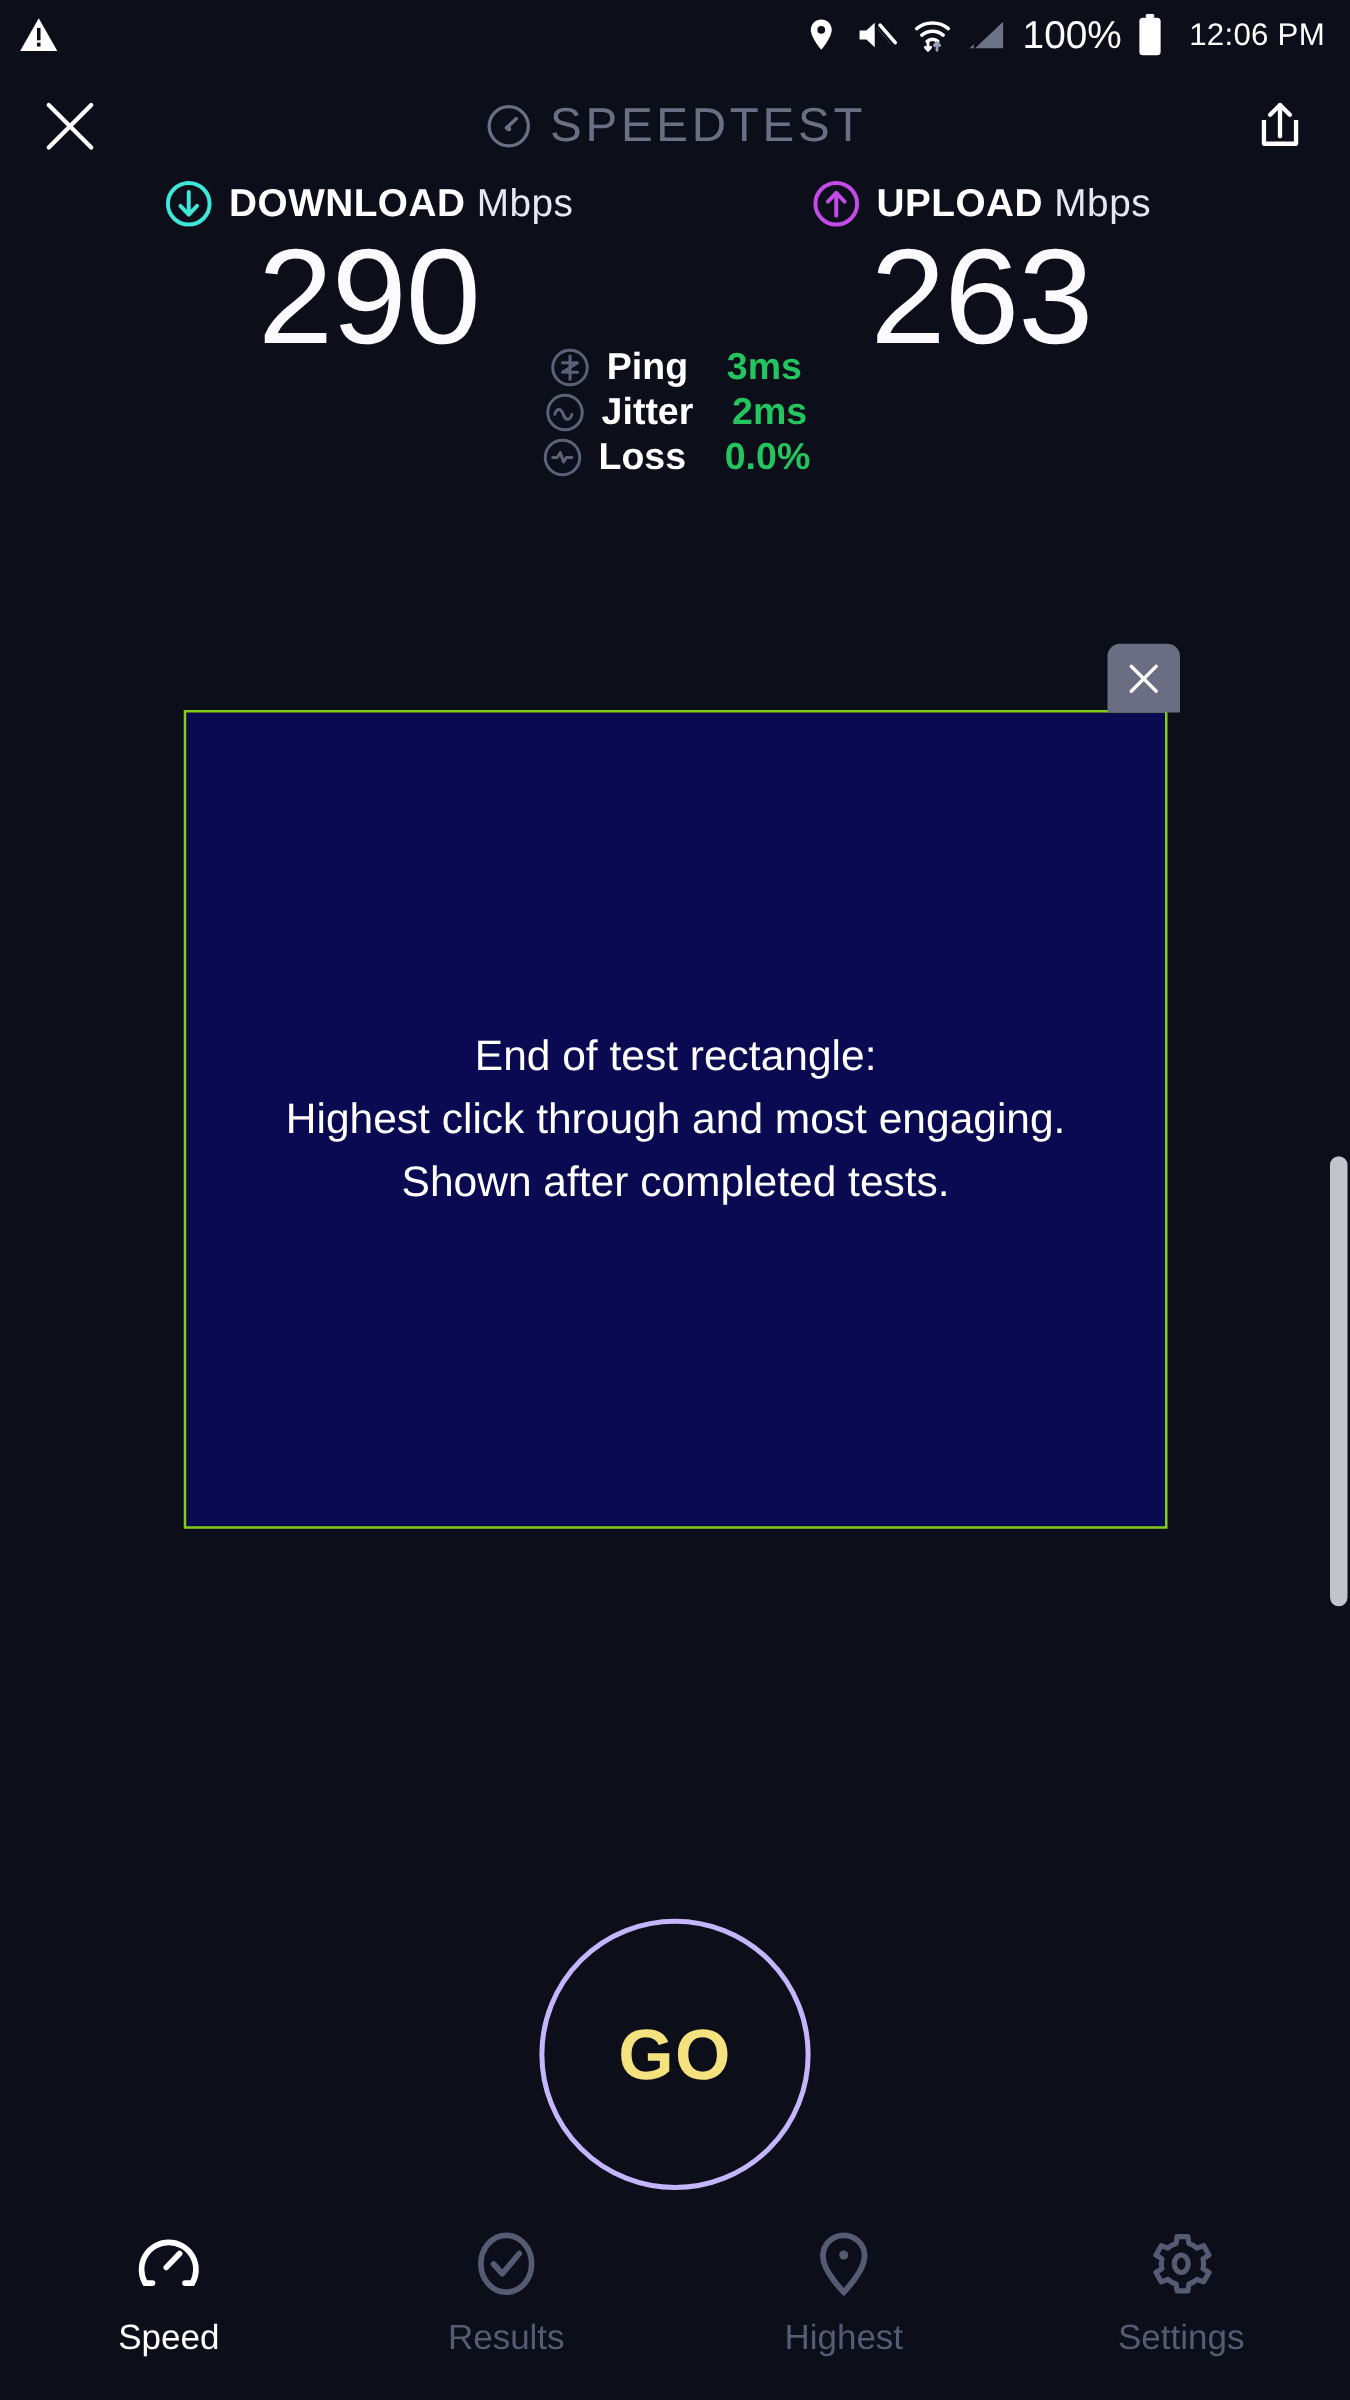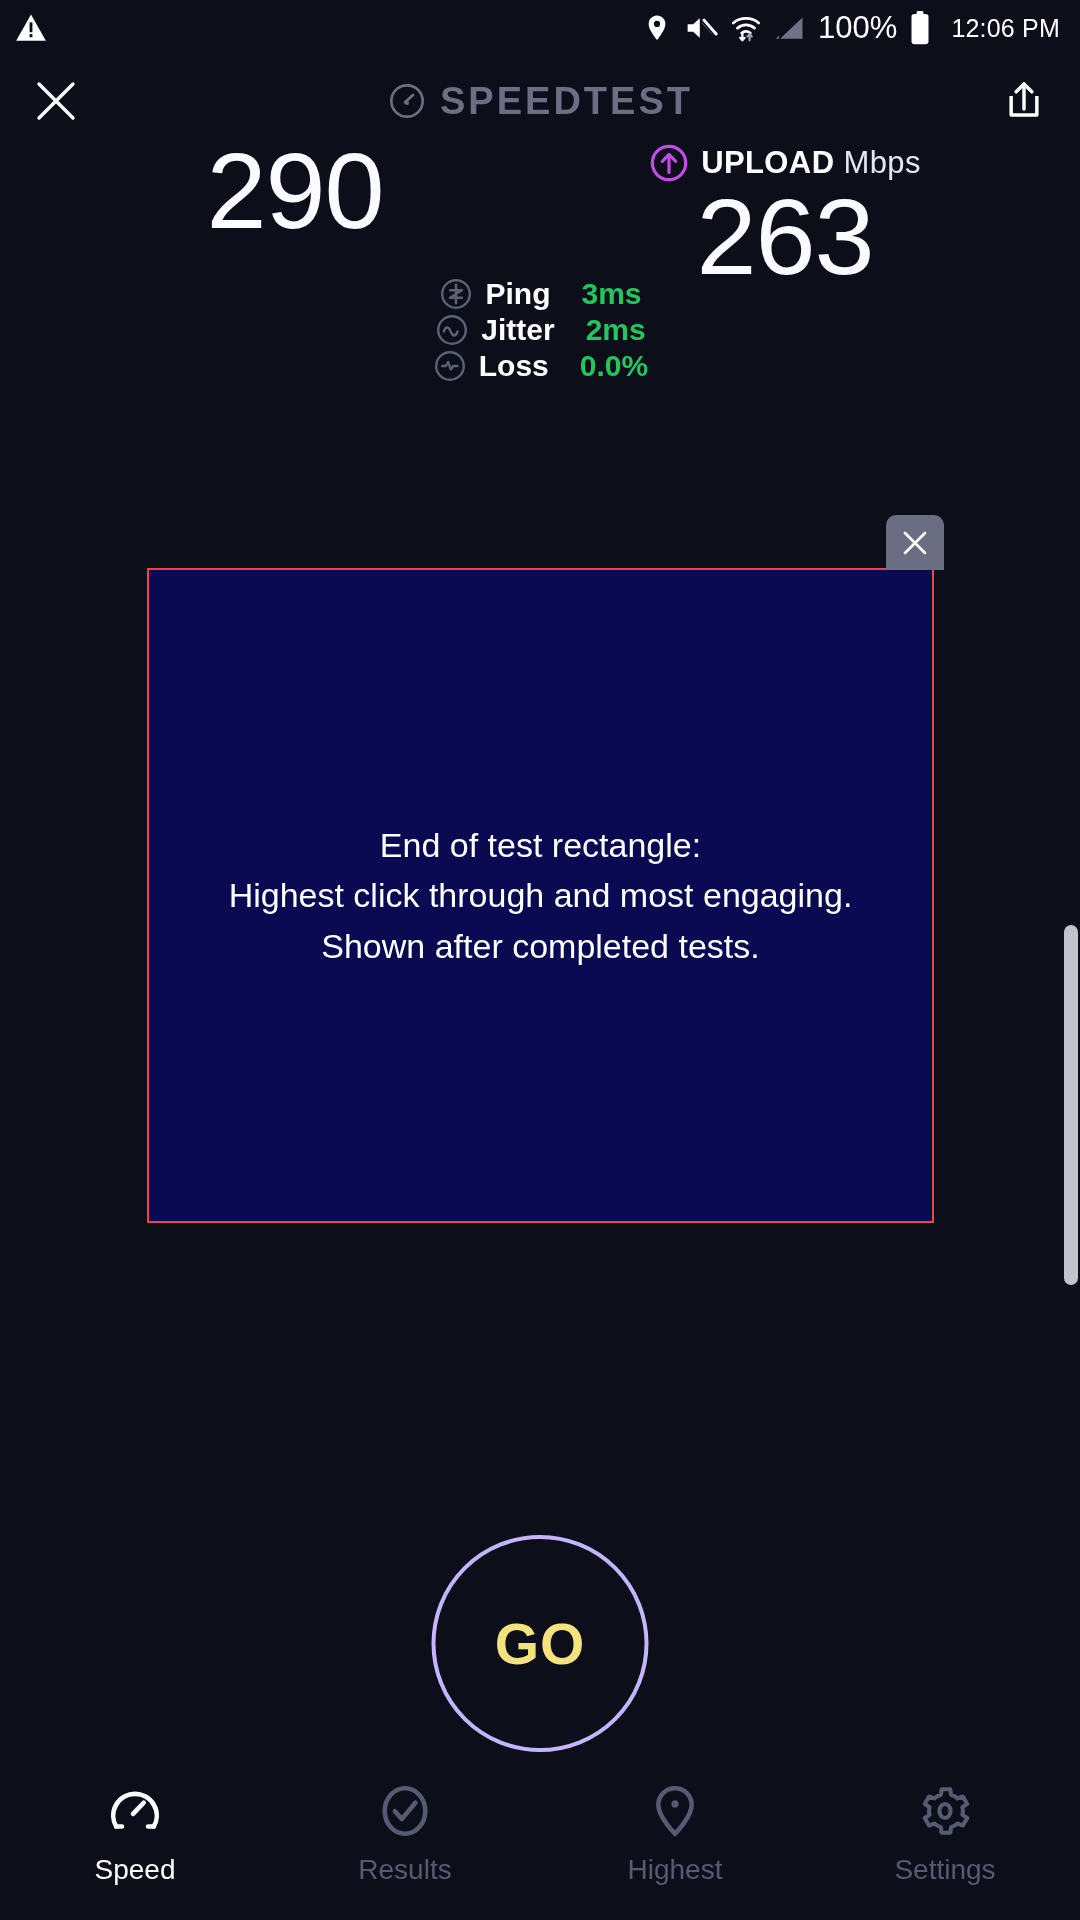--- a/index.html
+++ b/index.html
@@ -30,21 +30,21 @@
     position:absolute; top:56px; left:0; width:1080px; height:90px;
     display:flex; align-items:center; padding:0 24px;
   }
   .close-x { width:64px; height:64px; display:flex; align-items:center; justify-content:center; cursor:pointer; }
   .brand {
     position:absolute; left:0; right:0; top:0; height:90px;
     display:flex; align-items:center; justify-content:center; gap:13px;
     pointer-events:none;
   }
   .brand-text {
-    color:#6C6F84; font-size:38px; font-weight:700; letter-spacing:3px;
+    color:#6C6F84; font-size:38px; font-weight:400; letter-spacing:3px;
   }
   .share-btn { margin-left:auto; width:64px; height:64px; display:flex; align-items:center; justify-content:center; cursor:pointer; }
 
   
   .results { position:absolute; top:140px; left:0; width:1080px; }
   .metric-row { display:flex; justify-content:center; gap:60px; }
   .metric { width:430px; text-align:center; }
   .metric-head {
     display:flex; align-items:center; justify-content:center; gap:12px;
     height:46px;
@@ -69,21 +69,21 @@
   
   .ad-wrap { position:absolute; left:147px; top:568px; width:787px; }
   .ad-close {
     position:absolute; right:-10px; top:-53px;
     width:58px; height:55px; background:#6B6D82;
     border-radius:10px 10px 0 0;
     display:flex; align-items:center; justify-content:center; cursor:pointer;
   }
   .ad-box {
     width:787px; height:655px;
-    background:#0A0A52; border:2px solid #ef4444;
+    background:#0A0A52; border:2px solid #84cc16;
     display:flex; align-items:center; justify-content:center;
   }
   .ad-text {
     color:#FFFFFF; font-size:34px; line-height:1.48; text-align:center;
     font-family:"Liberation Sans", sans-serif; font-weight:400;
   }
 
   
   .scrollbar {
     position:absolute; right:2px; top:925px; width:14px; height:360px;
@@ -193,20 +193,30 @@
         <path d="M12 16.2V3.2" stroke="#FFFFFF" stroke-width="1.8" stroke-linecap="round"></path>
         <path d="M7.9 7.2 L12 3.1 L16.1 7.2" stroke="#FFFFFF" stroke-width="1.8" fill="none" stroke-linecap="round" stroke-linejoin="round"></path>
       </svg>
     </div>
   </div>
 
   <div class="results">
     <div class="metric-row">
 
       <div class="metric">
+        <div class="metric-head">
+          <span>
+            <svg class="ico" width="40" height="40" viewBox="0 0 24 24">
+              <circle cx="12" cy="12" r="10" stroke="#3DE8D8" stroke-width="1.9" fill="none"></circle>
+              <path d="M12 6.3V17" stroke="#3DE8D8" stroke-width="1.9" stroke-linecap="round"></path>
+              <path d="M8 13 L12 17.2 L16 13" stroke="#3DE8D8" stroke-width="1.9" fill="none" stroke-linecap="round" stroke-linejoin="round"></path>
+            </svg>
+          </span>
+          <span class="metric-label"><span>DOWNLOAD</span> <span class="unit">Mbps</span></span>
+        </div>
         <div class="metric-value">290</div>
       </div>
 
       <div class="metric">
         <div class="metric-head">
           <span>
             <svg class="ico" width="40" height="40" viewBox="0 0 24 24">
               <circle cx="12" cy="12" r="10" stroke="#C44BE8" stroke-width="1.9" fill="none"></circle>
               <path d="M12 17.7V7" stroke="#C44BE8" stroke-width="1.9" stroke-linecap="round"></path>
               <path d="M8 11 L12 6.8 L16 11" stroke="#C44BE8" stroke-width="1.9" fill="none" stroke-linecap="round" stroke-linejoin="round"></path>

